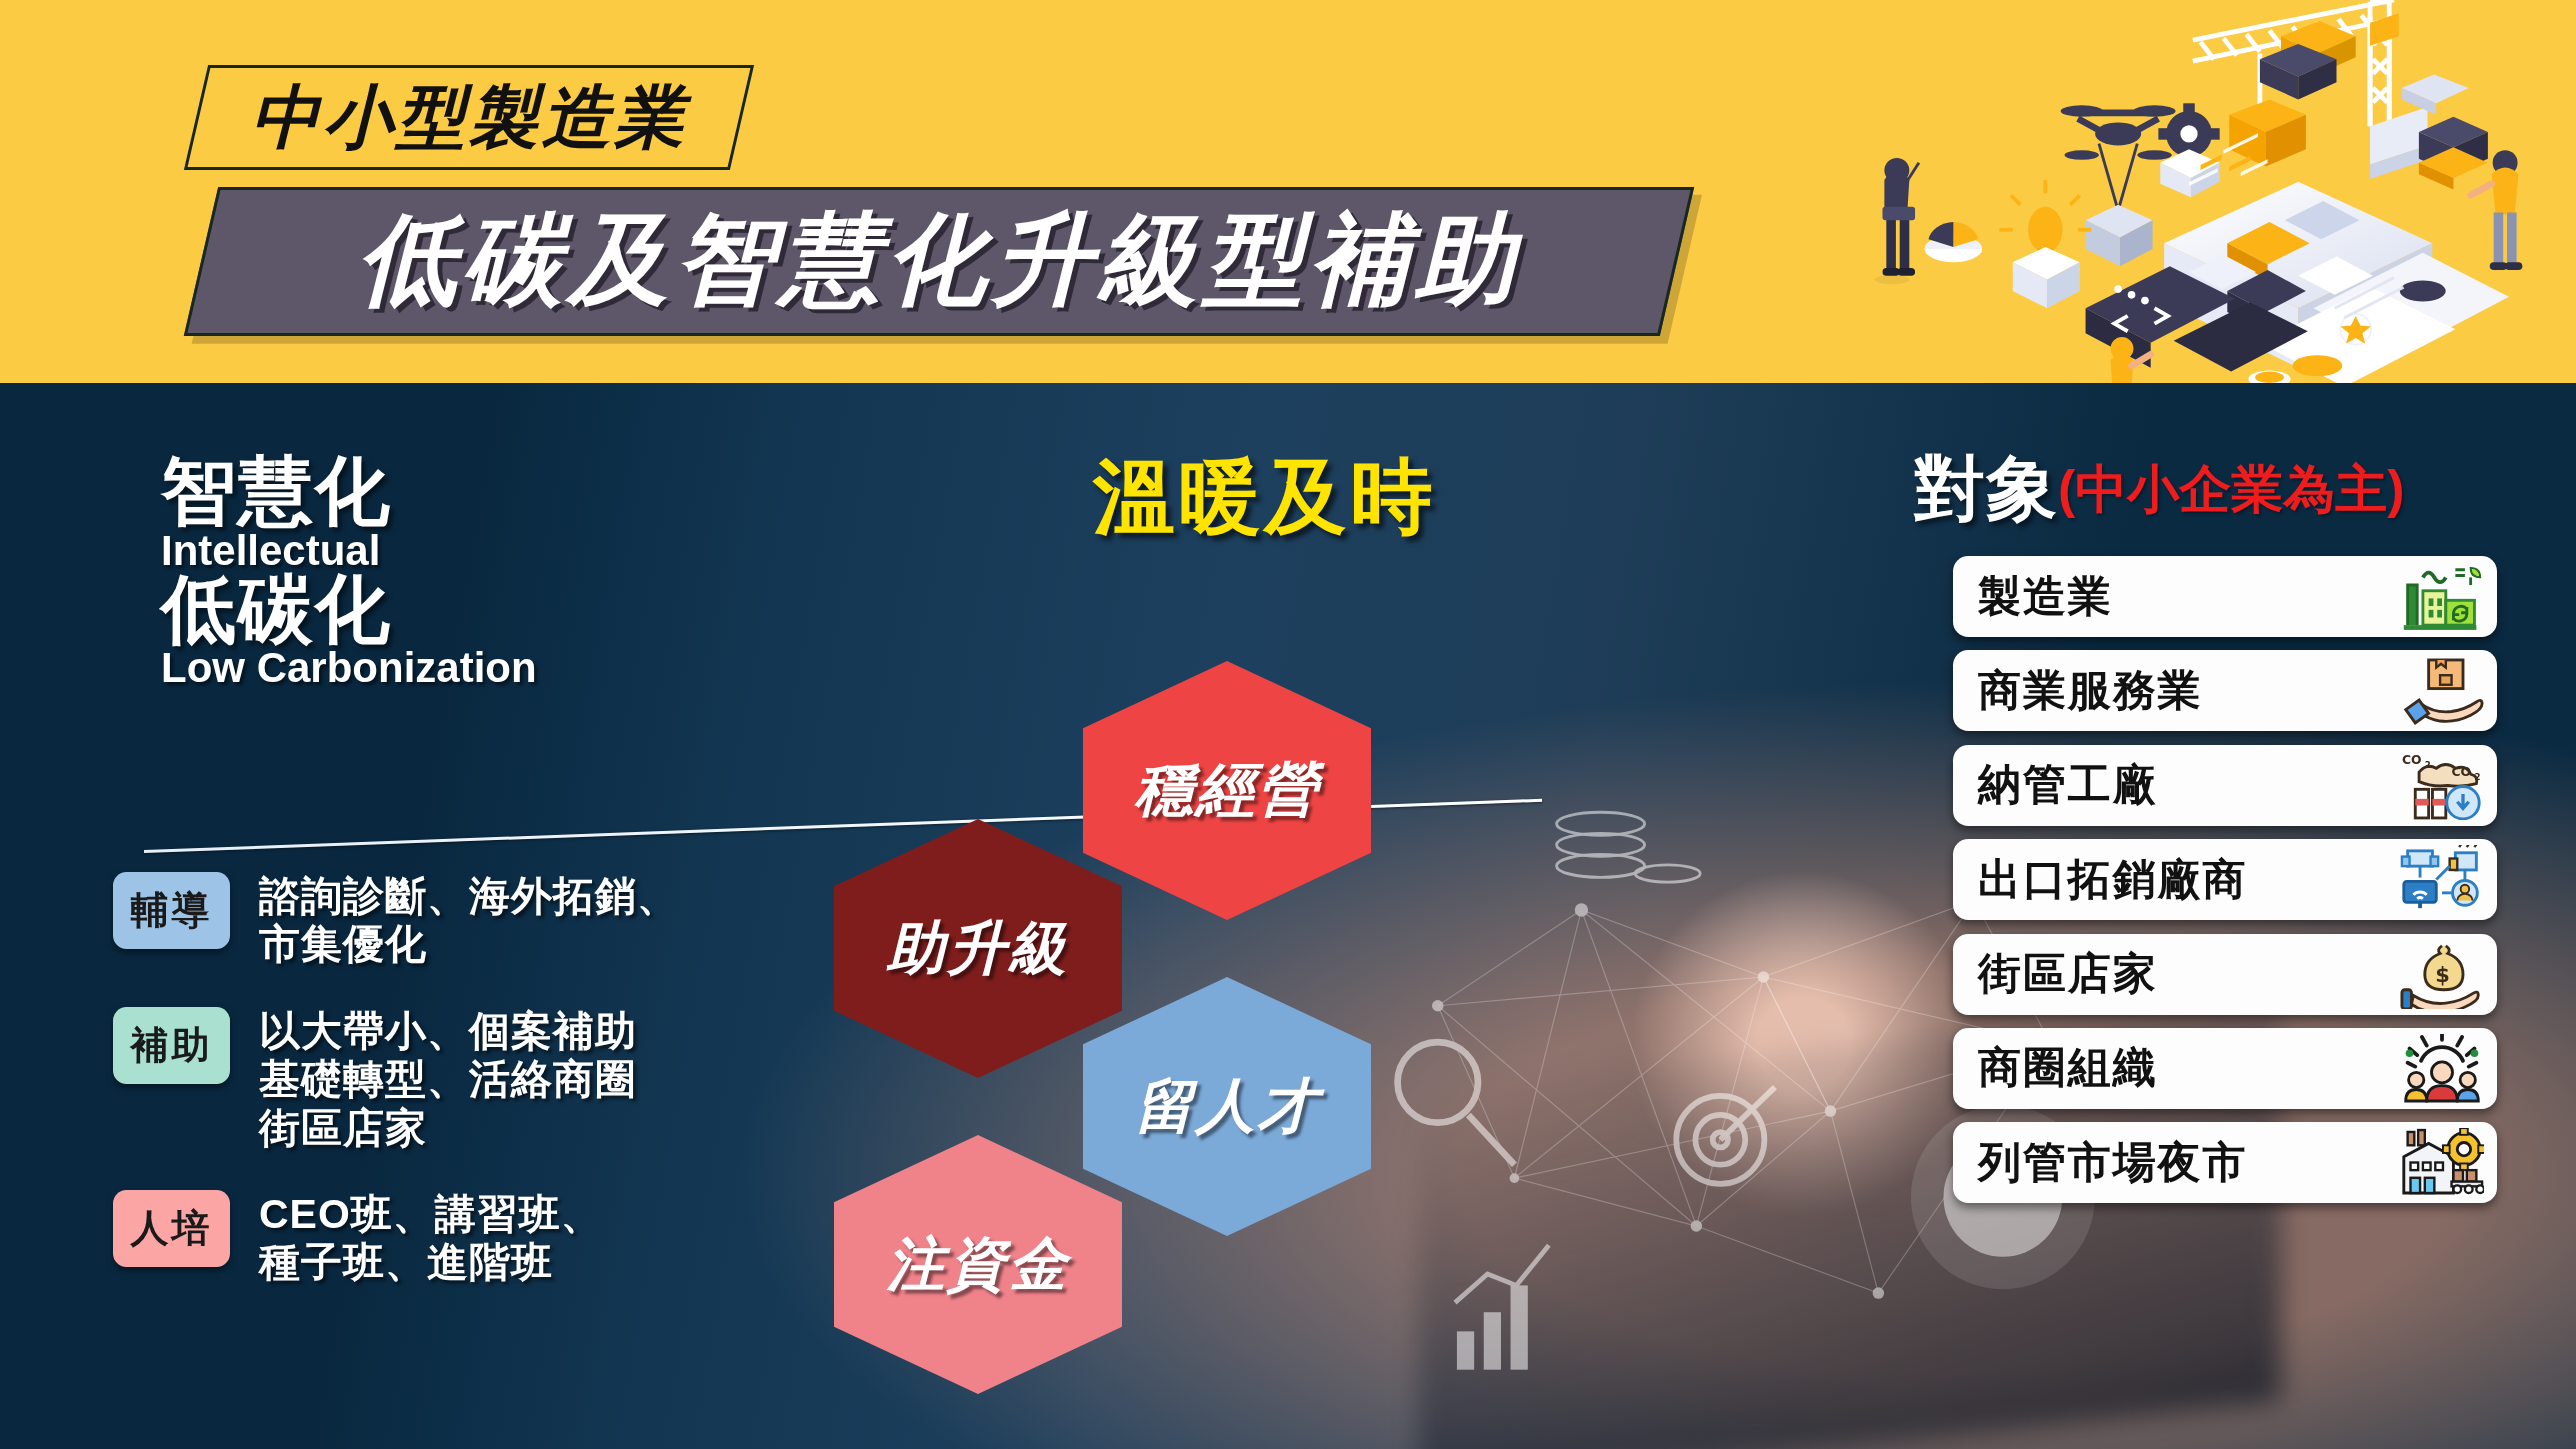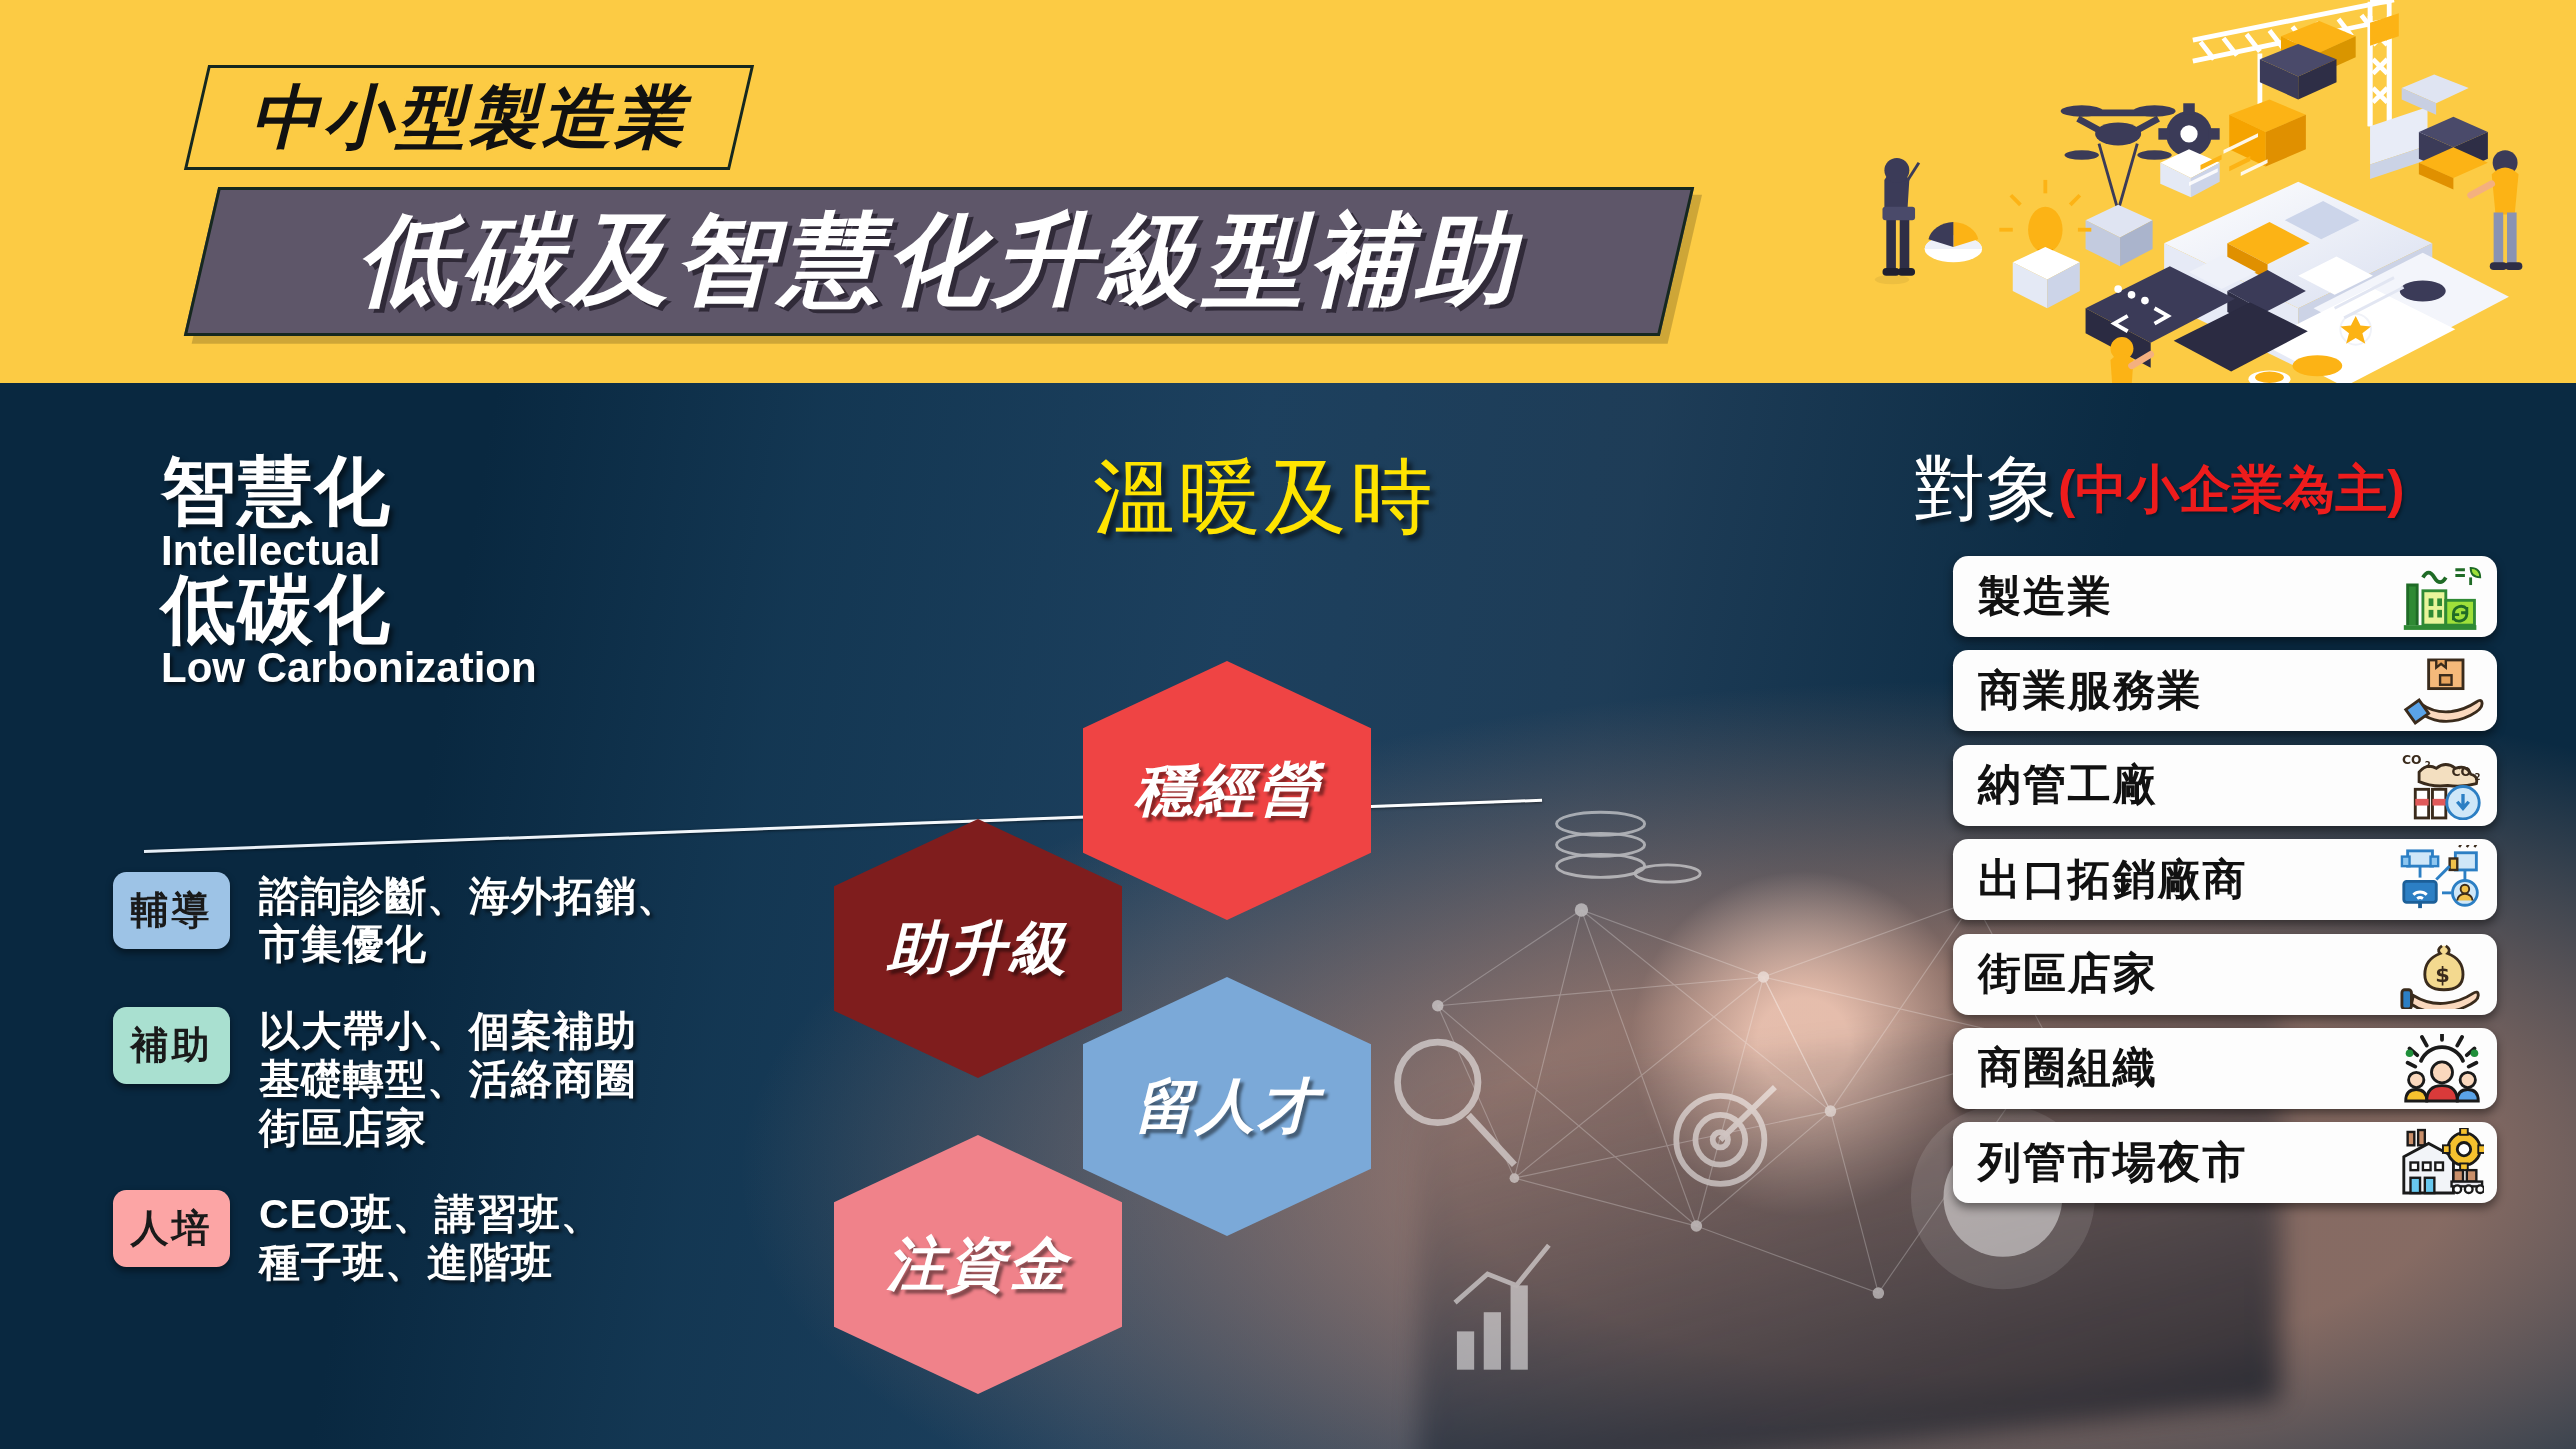--- a/index.html
+++ b/index.html
@@ -88,41 +88,41 @@
   .badge { flex:0 0 auto; width:117px; height:77px; border-radius:13.4px;
            display:flex; align-items:center; justify-content:center;
            font-size:38px; font-weight:700; color:#1a1a1a; letter-spacing:2.9px;
            box-shadow: 0 3.8px 7.7px rgba(0,0,0,0.45); }
   .rowtxt { margin-left:29px; font-size:41px; font-weight:700; color:#fff;
             line-height:1.18; letter-spacing:1px;
             text-shadow: 2.9px 2.9px 3.8px rgba(0,0,0,0.6); }
 
   
   .center-title { position:absolute; left:1093px; top:443px; z-index:4;
-      font-size:82px; font-weight:400; color:#ffe400; letter-spacing:3.8px;
+      font-size:82px; font-weight:700; color:#ffe400; letter-spacing:3.8px;
       text-shadow: 4.8px 4.8px 5.8px rgba(0,0,0,0.6); }
 
   .hexwrap { position:absolute; left:863px; top:661px; width:728px; height:728px; z-index:4; }
   .hex { position:absolute; width:288px; height:259px;
          clip-path: polygon(50% 0%, 100% 26%, 100% 74%, 50% 100%, 0% 74%, 0% 26%);
          display:flex; align-items:center; justify-content:center;
          filter: drop-shadow(5.8px 5.8px 6.7px rgba(0,0,0,0.40)); }
   .hex span { font-size:59px; font-weight:700; color:#fff; letter-spacing:2.9px;
               font-style:italic;
               text-shadow: 3.8px 3.8px 2.9px rgba(0,0,0,0.45); white-space:nowrap; }
   .hex.h1 { left:220px; top:0px;   background:#ef4444; }
   .hex.h2 { left:-29px; top:158px; background:#7f1d1d; }
   .hex.h3 { left:220px; top:316px; background:#7ba9d8; }
   .hex.h4 { left:-29px; top:474px; background:#f0828a; }
   .hex.h2 span, .hex.h4 span { font-size:58px; }
 
   
   .right { position:absolute; left:1878px; top:383px; width:698px; height:1066px; z-index:4; }
   .obj-title { position:absolute; left:36px; top:59px; white-space:nowrap; }
-  .obj-title .w { font-size:71px; font-weight:400; color:#fff;
+  .obj-title .w { font-size:71px; font-weight:700; color:#fff;
                   text-shadow: 3.8px 3.8px 4.8px rgba(0,0,0,0.55); letter-spacing:1px; }
   .obj-title .r { font-size:52px; font-weight:700; color:#ee1c1c;
                   text-shadow: 1.9px 1.9px 2.9px rgba(0,0,0,0.35); letter-spacing:0px;
                   position:relative; top:-5.7px; }
 
   .cards { position:absolute; left:75px; top:173px; width:544px; }
   .card { position:relative; height:81px; margin-bottom:13.4px;
           background:#fdfdfd; border-radius:15.3px;
           box-shadow: 0 4.8px 9.6px rgba(0,0,0,0.45);
           display:flex; align-items:center; padding:0 11.5px 0 25px; }

